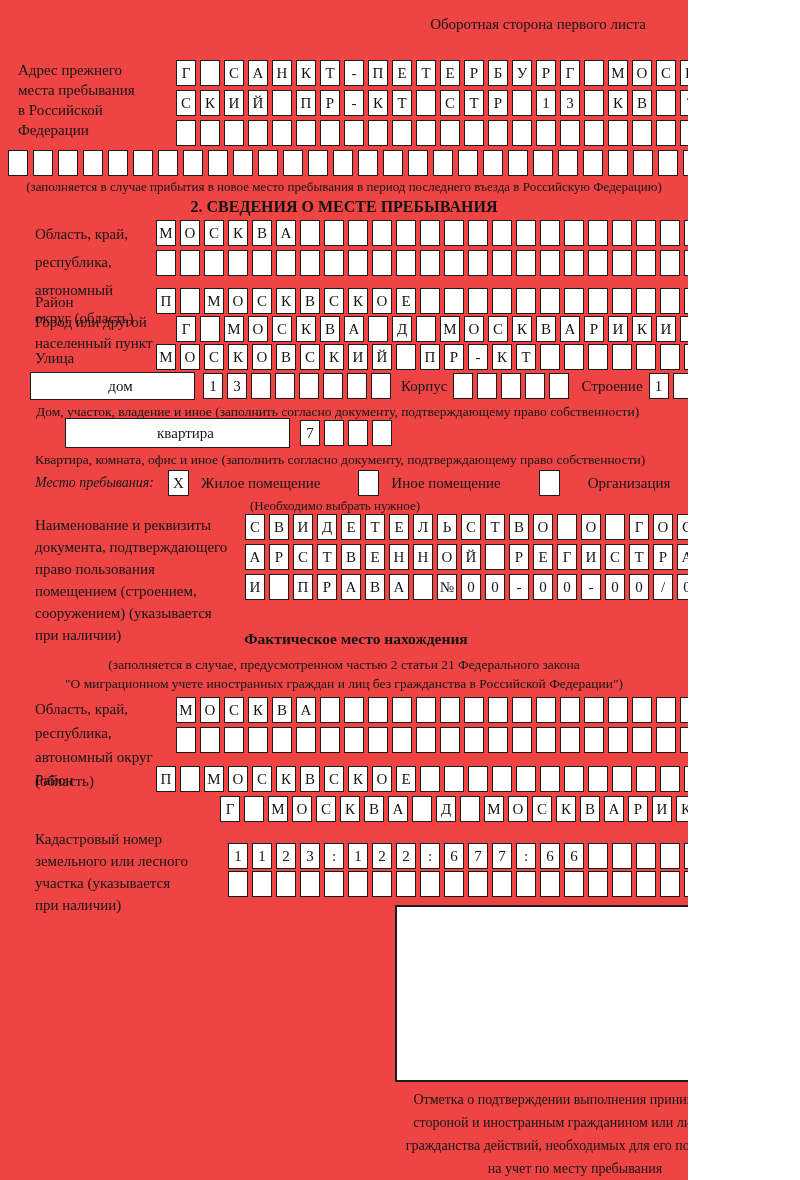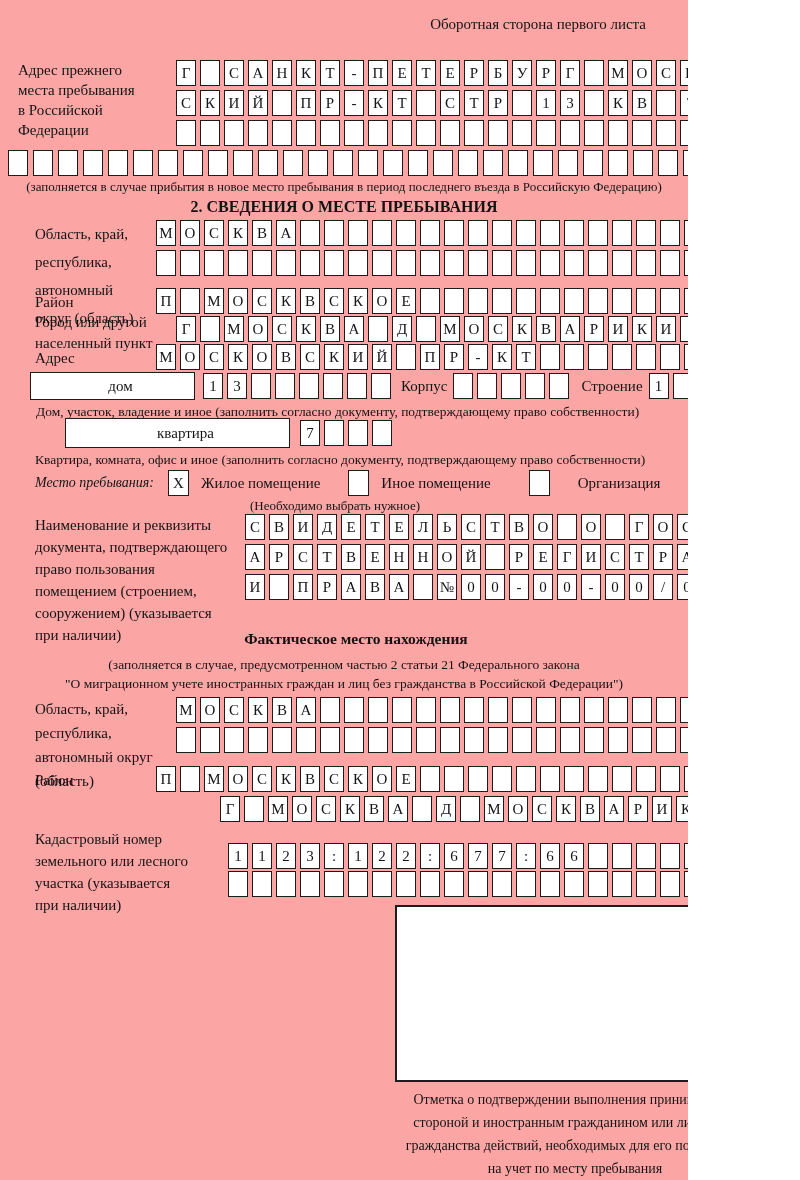--- a/index.html
+++ b/index.html
@@ -1,17 +1,17 @@
 <!DOCTYPE html>
 <html><head>
 <meta charset="utf-8">
 <style>
   * { margin:0; padding:0; box-sizing:border-box; }
   html,body { background:#ffffff; }
-  .page { position:relative; width:688px; height:1180px; background:#fca5a5;
+  .page { position:relative; width:688px; height:1180px; background:#ef4444;
           font-family:"Liberation Serif", serif; color:#141414; overflow:hidden; }
   .abs { position:absolute; }
   .flabel { font-size:15px; white-space:pre-line; line-height:22px; }
   .flabel.lh28 { line-height:28px; }
   .flabel.lh24 { line-height:24px; }
   .flabel.lh21 { line-height:21px; }
   .boxrow { display:flex; }
   .cbox { flex:0 0 auto; width:20px; height:26px; border:1.5px solid #1c1c1c;
           margin-right:4px; display:flex; align-items:center; justify-content:center;
           font-size:15px; background:#fff; }
@@ -265,21 +265,21 @@
       <span class="cbox">А</span>
       <span class="cbox">Р</span>
       <span class="cbox">И</span>
       <span class="cbox">К</span>
       <span class="cbox">И</span>
       <span class="cbox"></span>
       <span class="cbox"></span>
       <span class="cbox"></span>
     </div>
 
-  <div class="abs flabel" style="left:35px; top:347px;">Адрес</div>
+  <div class="abs flabel" style="left:35px; top:347px;">Улица</div>
   <div class="abs boxrow" style="left:156px; top:344px;">
       <span class="cbox">М</span>
       <span class="cbox">О</span>
       <span class="cbox">С</span>
       <span class="cbox">К</span>
       <span class="cbox">О</span>
       <span class="cbox">В</span>
       <span class="cbox">С</span>
       <span class="cbox">К</span>
       <span class="cbox">И</span>
@@ -337,21 +337,21 @@
         <span class="cbox"></span>
         <span class="cbox"></span>
         <span class="cbox"></span>
       </div>
   </div>
   <div class="abs note14" style="left:35px; top:452px;">Квартира, комната, офис и иное (заполнить согласно документу, подтверждающему право собственности)</div>
 
   <div class="abs mesto-row" style="left:35px; top:470px;">
     <span class="mesto-label">Место пребывания:</span>
     <span class="cbox chk">X</span>
-    <span class="mesto-opt" style="margin-right:14px;">Жилое помещение</span>
+    <span class="mesto-opt" style="margin-right:24px;">Жилое помещение</span>
     <span class="cbox chk gap14"></span>
     <span class="mesto-opt" style="margin-right:14px;">Иное помещение</span>
     <span class="cbox chk gap24"></span>
     <span class="mesto-opt" style="margin-left:24px;">Организация</span>
   </div>
   <div class="abs note" style="left:170px; top:498px; width:330px; text-align:center;">(Необходимо выбрать нужное)</div>
 
   <div class="abs flabel" style="left:35px; top:514px; width:215px;">Наименование и реквизиты
 документа, подтверждающего
 право пользования

